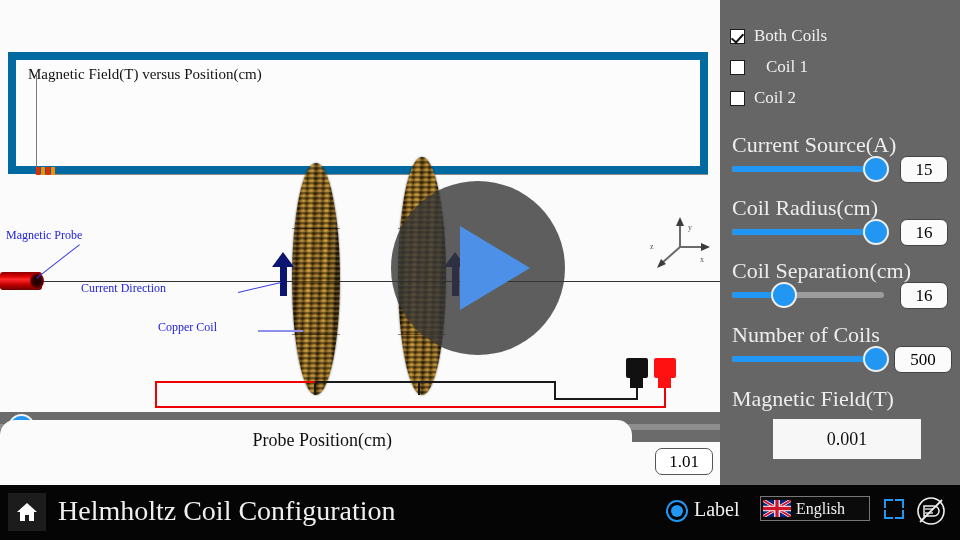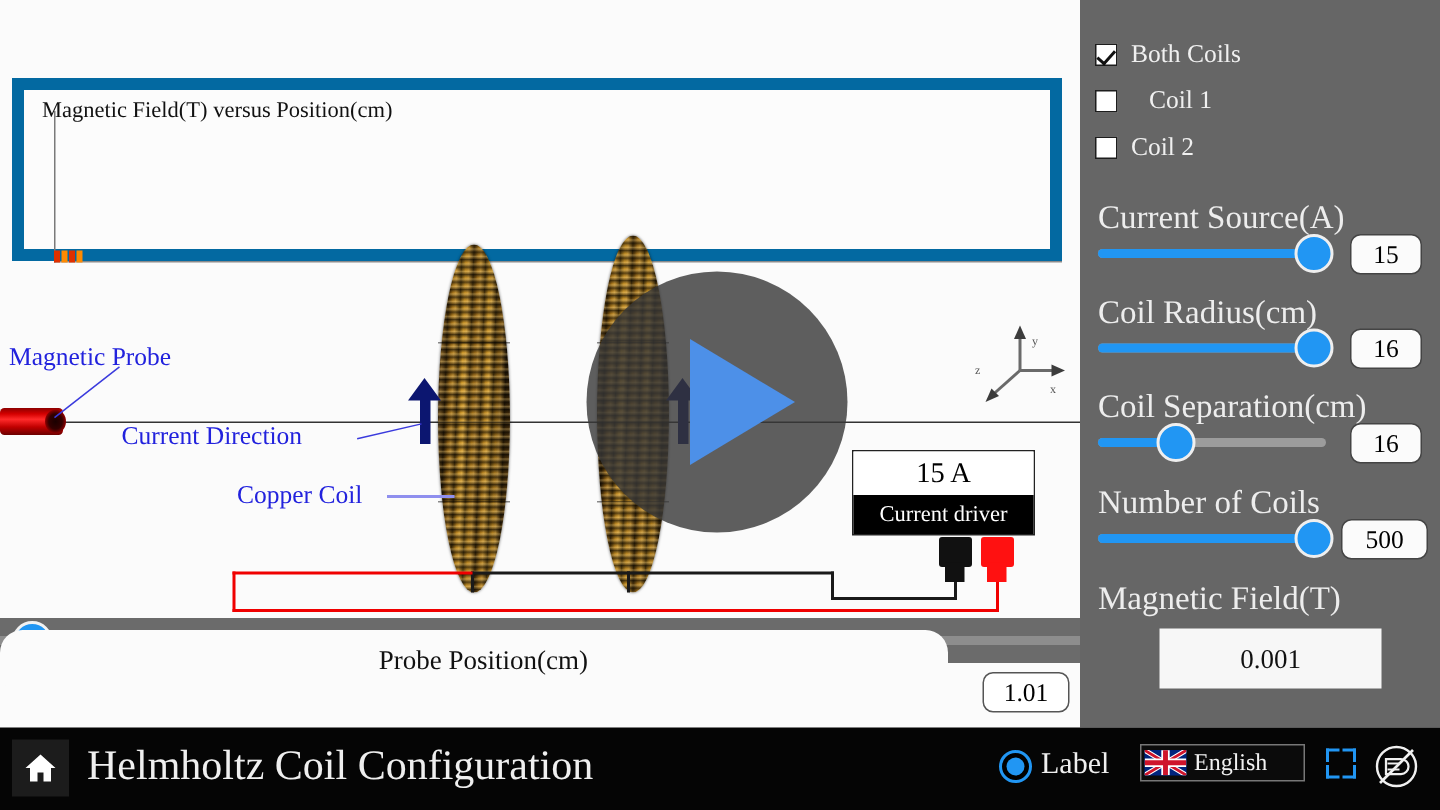--- a/index.html
+++ b/index.html
@@ -36,21 +36,21 @@
   .arrow{position:absolute;width:22px;height:44px;}
   .arrow .shaft{position:absolute;left:8px;top:12px;width:7px;height:32px;background:#0c1670;}
   .arrow .head{position:absolute;left:0;top:0;width:0;height:0;border-left:11px solid transparent;
                border-right:11px solid transparent;border-bottom:15px solid #0c1670;}
 
   
   .wire{position:absolute;background:#1a1a1a;}
   .wire-red{position:absolute;background:#f00000;}
 
   
-  .blabel{position:absolute;color:#2222dd;font-size:17px;white-space:nowrap;}
+  .blabel{position:absolute;color:#2222dd;font-size:12px;white-space:nowrap;}
   .leader{position:absolute;background:#3a3add;height:1px;transform-origin:0 0;}
   .leader-thick{position:absolute;background:#8f8fee;height:2px;}
 
   
   .driver{position:absolute;left:568px;top:300px;width:122px;height:57px;border:1px solid #222;
           background:#fff;box-sizing:border-box;}
   .driver-read{height:29px;line-height:29px;text-align:center;font-size:19px;color:#000;background:#fff;}
   .driver-name{height:26px;line-height:26px;text-align:center;font-size:15px;color:#fff;background:#000;}
   .plug{position:absolute;width:22px;height:20px;border-radius:2px;}
   .plug-neck{position:absolute;width:13px;height:13px;}
@@ -164,24 +164,20 @@
     <div class="wire-red" style="left:155px;top:381px;width:2px;height:27px;"></div>
     <div class="wire-red" style="left:155px;top:381px;width:160px;height:2px;"></div>
     <div class="wire-red" style="left:155px;top:406px;width:511px;height:2px;"></div>
     <div class="wire-red" style="left:664px;top:370px;width:2px;height:38px;"></div>
 
     <div class="plug" style="left:626px;top:358px;background:#111;"></div>
     <div class="plug-neck" style="left:630px;top:375px;background:#111;"></div>
     <div class="plug" style="left:654px;top:358px;background:#ff1111;"></div>
     <div class="plug-neck" style="left:658px;top:375px;background:#ff1111;"></div>
 
-    <div class="driver">
-      <div class="driver-read">15 A</div>
-      <div class="driver-name">Current driver</div>
-    </div>
 
     <div class="blabel" style="left:6px;top:228px;">Magnetic Probe</div>
     <div class="leader" style="left:36px;top:278px;width:55px;transform:rotate(-38deg);"></div>
 
     <div class="blabel" style="left:81px;top:281px;">Current Direction</div>
     <div class="leader" style="left:238px;top:292px;width:44px;transform:rotate(-13deg);"></div>
 
     <div class="blabel" style="left:158px;top:320px;">Copper Coil</div>
     <div class="leader-thick" style="left:258px;top:330px;width:45px;"></div>
 

